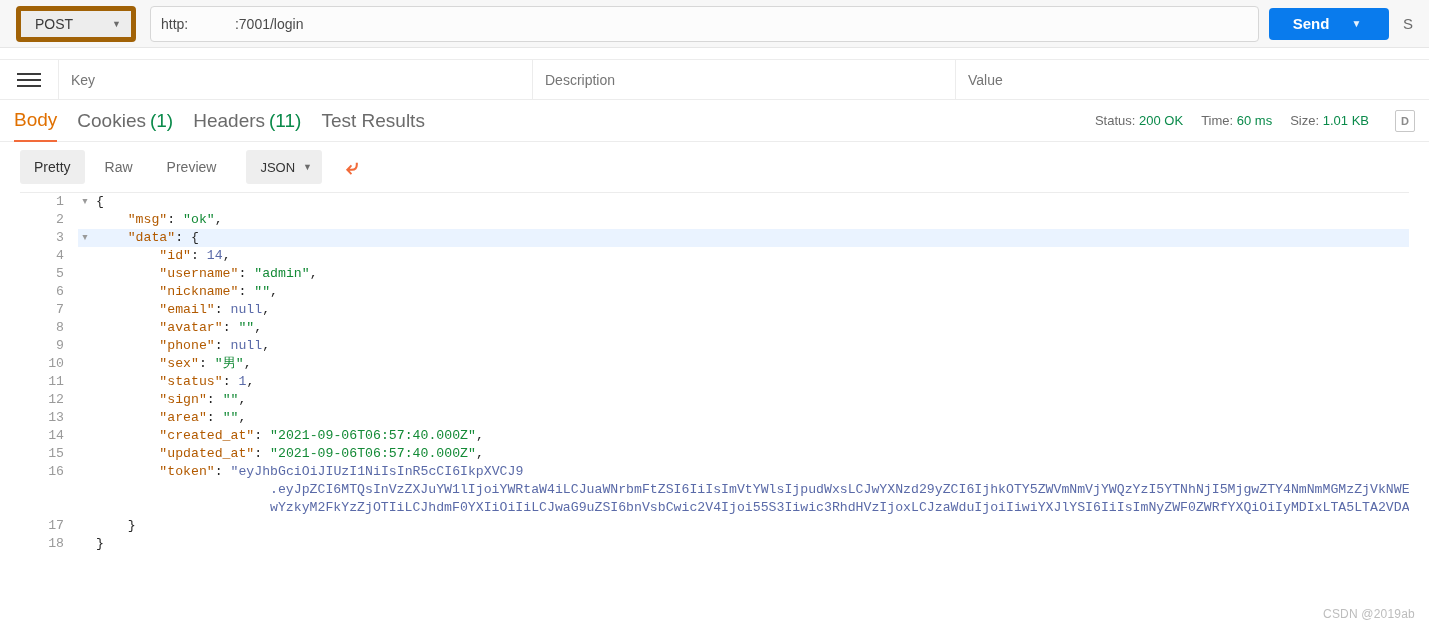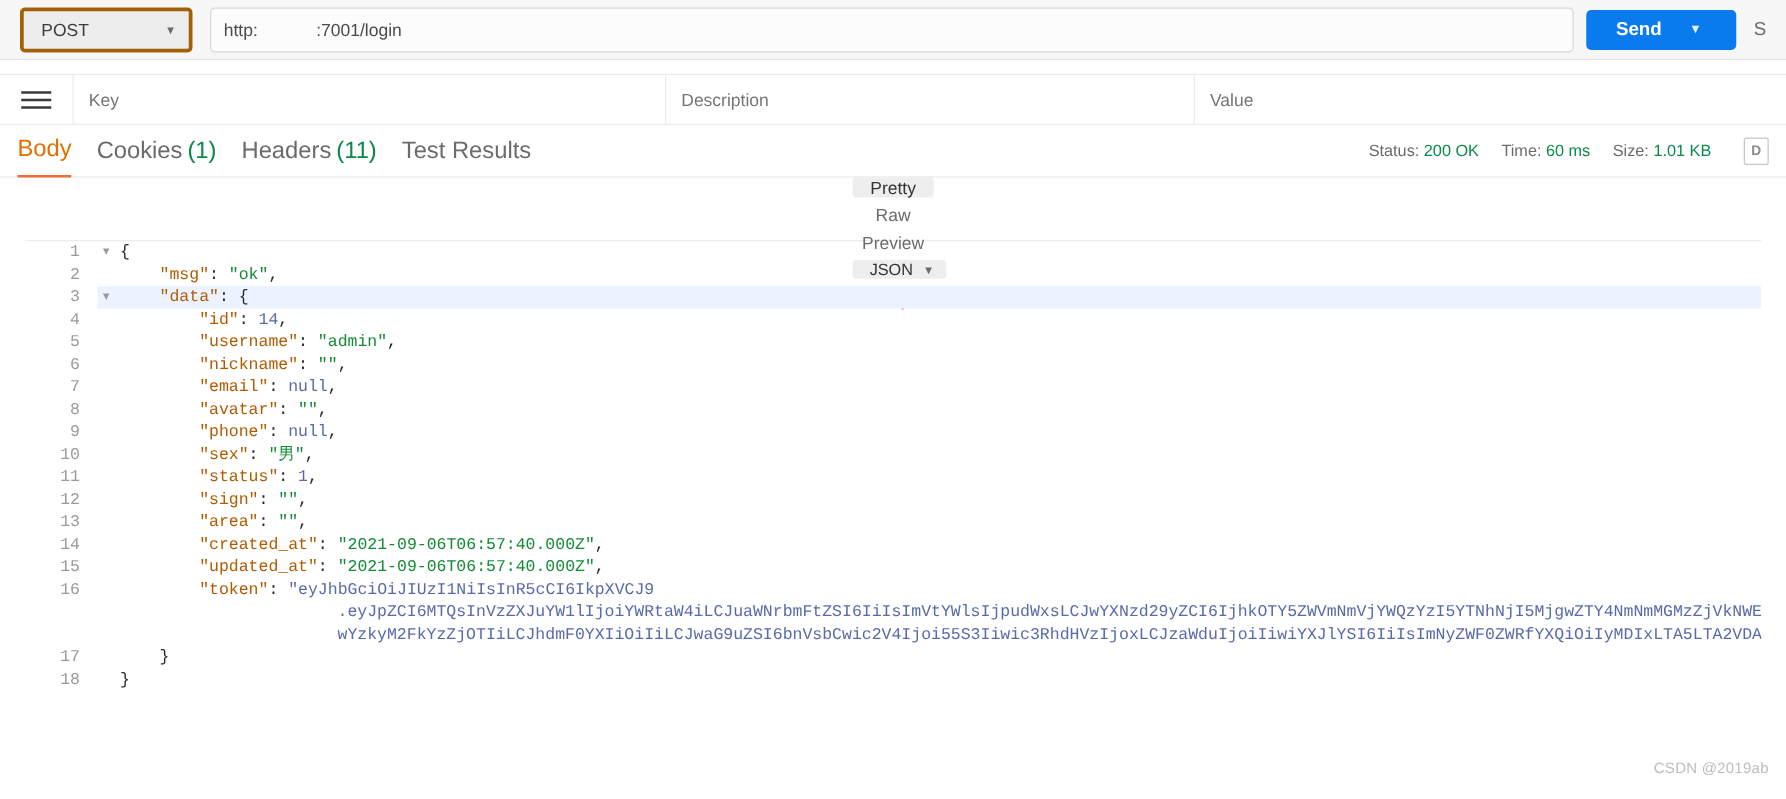--- a/index.html
+++ b/index.html
@@ -1,20 +1,20 @@
 <!DOCTYPE html>
 <html><head>
 <meta charset="utf-8">
 <style>
   * { box-sizing: border-box; margin: 0; padding: 0; }
   html, body { width: 1429px; height: 639px; font-family: "Segoe UI", Arial, sans-serif; font-size: 12px; background: #ffffff; color: #333; overflow: hidden; }
 
   
   .reqbar { display: flex; align-items: center; height: 48px; padding: 6px 12px 6px 16px; background: #f7f7f7; border-bottom: 1px solid #e6e6e6; gap: 10px; }
-  .method { width: 138px; height: 36px; background: #ededed; border: 3px solid #a16207; border-radius: 4px; display: flex; align-items: center; justify-content: space-between; padding: 0 10px 0 14px; font-size: 14px; color: #3b3b3b; cursor: pointer; }
+  .method { width: 120px; height: 36px; background: #ededed; border: 5px solid #a16207; border-radius: 4px; display: flex; align-items: center; justify-content: space-between; padding: 0 10px 0 14px; font-size: 14px; color: #3b3b3b; cursor: pointer; }
   .urlbox { flex: 1; margin-left: 4px; border-radius: 12px; }
   .urlbox input { width: 100%; height: 36px; border: 1px solid #d7d7d7; border-radius: 4px; background: #fcfcfc; padding: 0 10px; font-size: 14px; color: #4a4a4a; } 
   .sendbtn { width: 120px; height: 32px; background: #097bed; color: #fff; border-radius: 4px; display: flex; align-items: center; justify-content: center; gap: 22px; font-size: 15px; font-weight: 600; cursor: pointer; padding-right: 4px; }
   .sendbtn .caret { font-size: 10px; opacity: .9; }
   .savehint { width: 18px; height: 36px; display: flex; align-items: center; justify-content: center; color: #6b6b6b; font-size: 15px; }
 
   
   .paramrow { display: flex; height: 40px; border-bottom: 1px solid #ececec; }
   .paramrow .togglecol { width: 58px; display:flex; align-items:center; justify-content:center; }
   .hamb { width: 24px; height: 2px; background:#3b3b3b; position: relative; }
@@ -31,21 +31,21 @@
   .resptabs { display:flex; gap: 20px; align-items:center; font-size: 19px; color:#6b6b6b; height:100%; }
   .rt { display:flex; align-items:center; gap:4px; height:100%; cursor:pointer; }
   .rt.active { color:#e07000; border-bottom: 2px solid #f26b3a; font-weight:500; margin-bottom:-1px; }
   .badge { color:#0a8a4a; }
   .respmeta { display:flex; align-items:center; gap:18px; font-size:13px; color:#6b6b6b; }
   .metaval { color:#0a8a4a; }
   .docicon { width:20px; height:22px; border:1px solid #c7c7c7; border-radius:2px; display:inline-block; position:relative; margin-left:8px; }
   .docicon::after { content:"D"; position:absolute; inset:0; display:flex; align-items:center; justify-content:center; font-size:11px; color:#8a8a8a; font-weight:600; }
 
   
-  .viewbar { display:flex; align-items:center; gap:6px; height:50px; padding: 0 20px; flex-direction: column; }
+  .viewbar { display:flex; align-items:center; gap:6px; height:50px; padding: 0 20px; }
   .vbtn { height:34px; padding:0 14px; display:flex; align-items:center; border-radius:3px; font-size:14px; color:#6b6b6b; cursor:pointer; }
   .vbtn.active { background:#eeeeee; color:#333; font-weight:500; }
   .jsonsel { height:34px; padding:0 10px 0 14px; display:flex; align-items:center; gap:8px; background:#eeeeee; border-radius:3px; font-size:13px; color:#333; cursor:pointer; margin-left:10px; }
   .wrapicon { color:#f26b3a; font-size:22px; margin-left:18px; line-height:1; cursor:pointer; font-weight:bold; }
 
   
   .codeview { border-top:1px solid #ececec; margin: 0 20px; height: 420px; overflow:hidden; }
   .codeinner { font-family: Consolas, "Courier New", monospace; font-size: 13.2px; line-height: 18px; color:#262626; position:relative; }
   .line { display:flex; align-items:flex-start; }
   .ln { width:58px; text-align:right; padding-right:14px; color:#9a9a9a; user-select:none; background:#ffffff; flex-shrink:0; }

